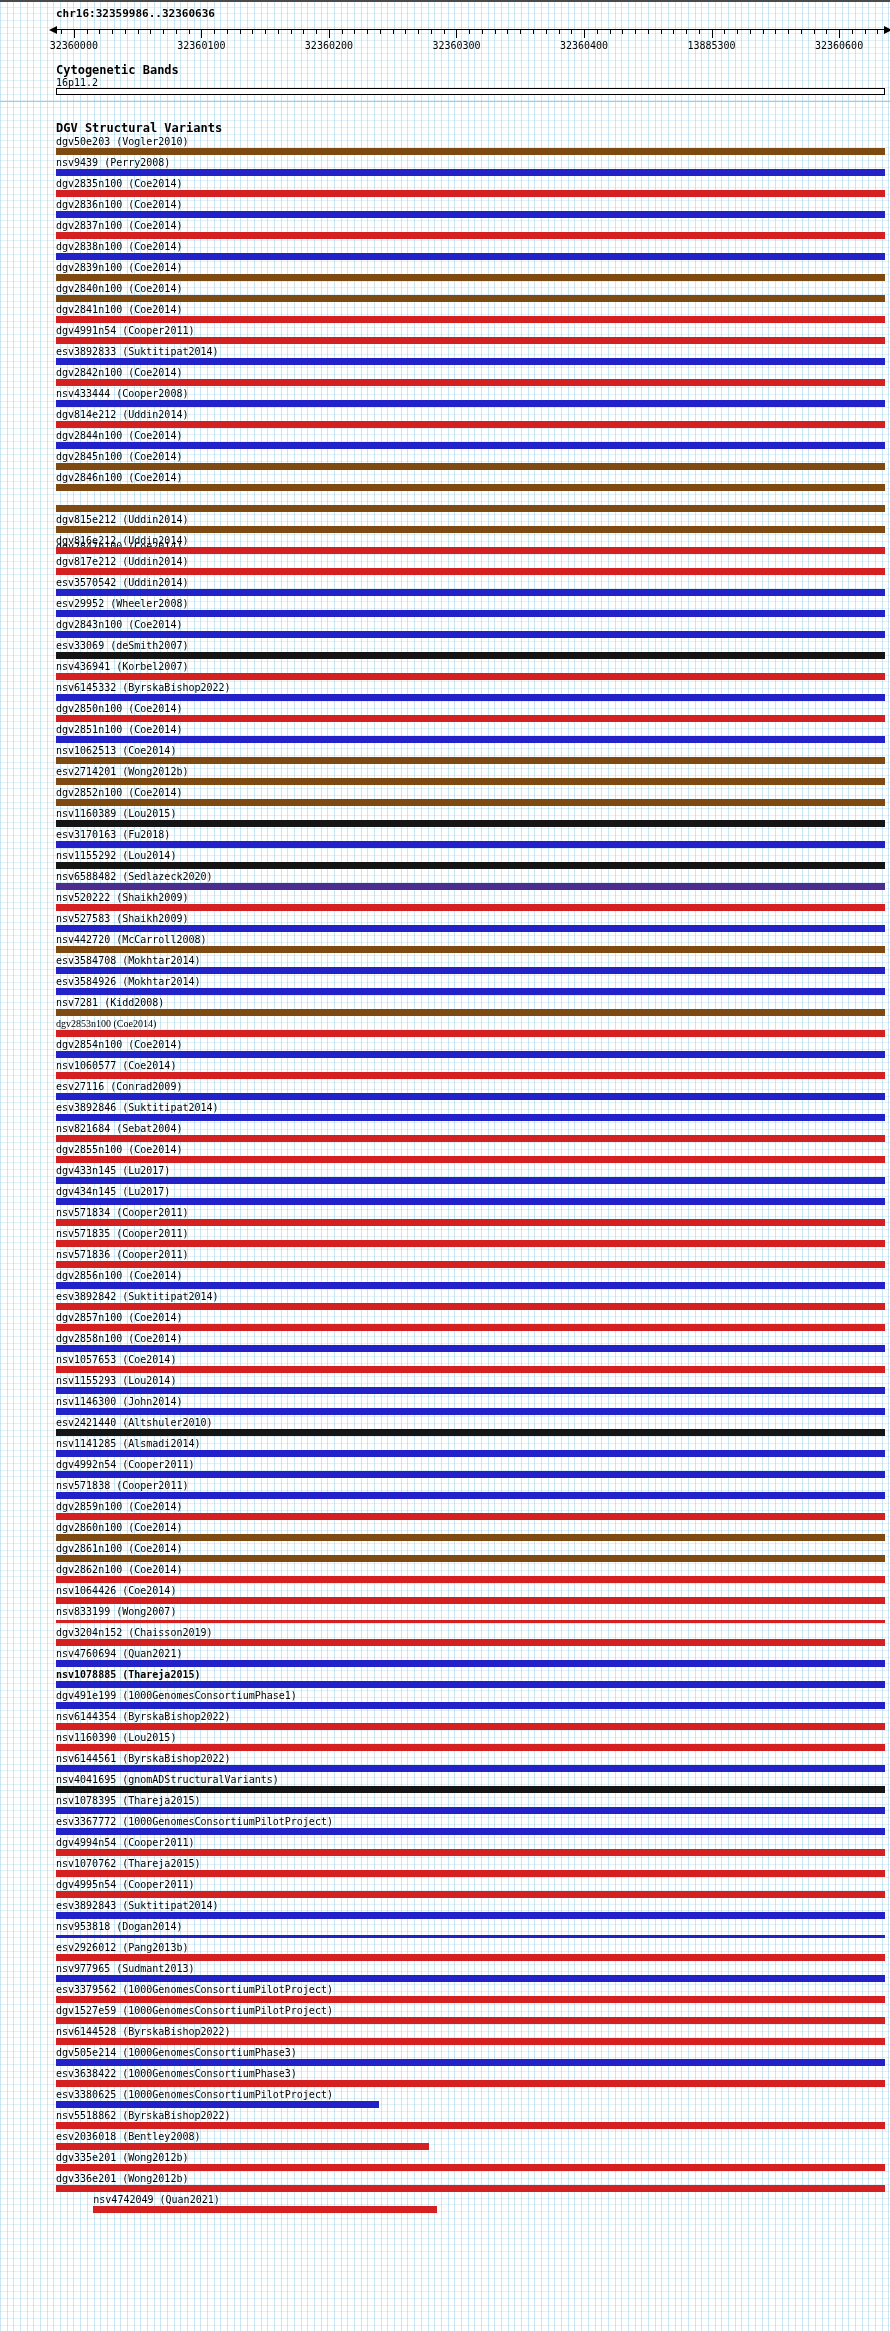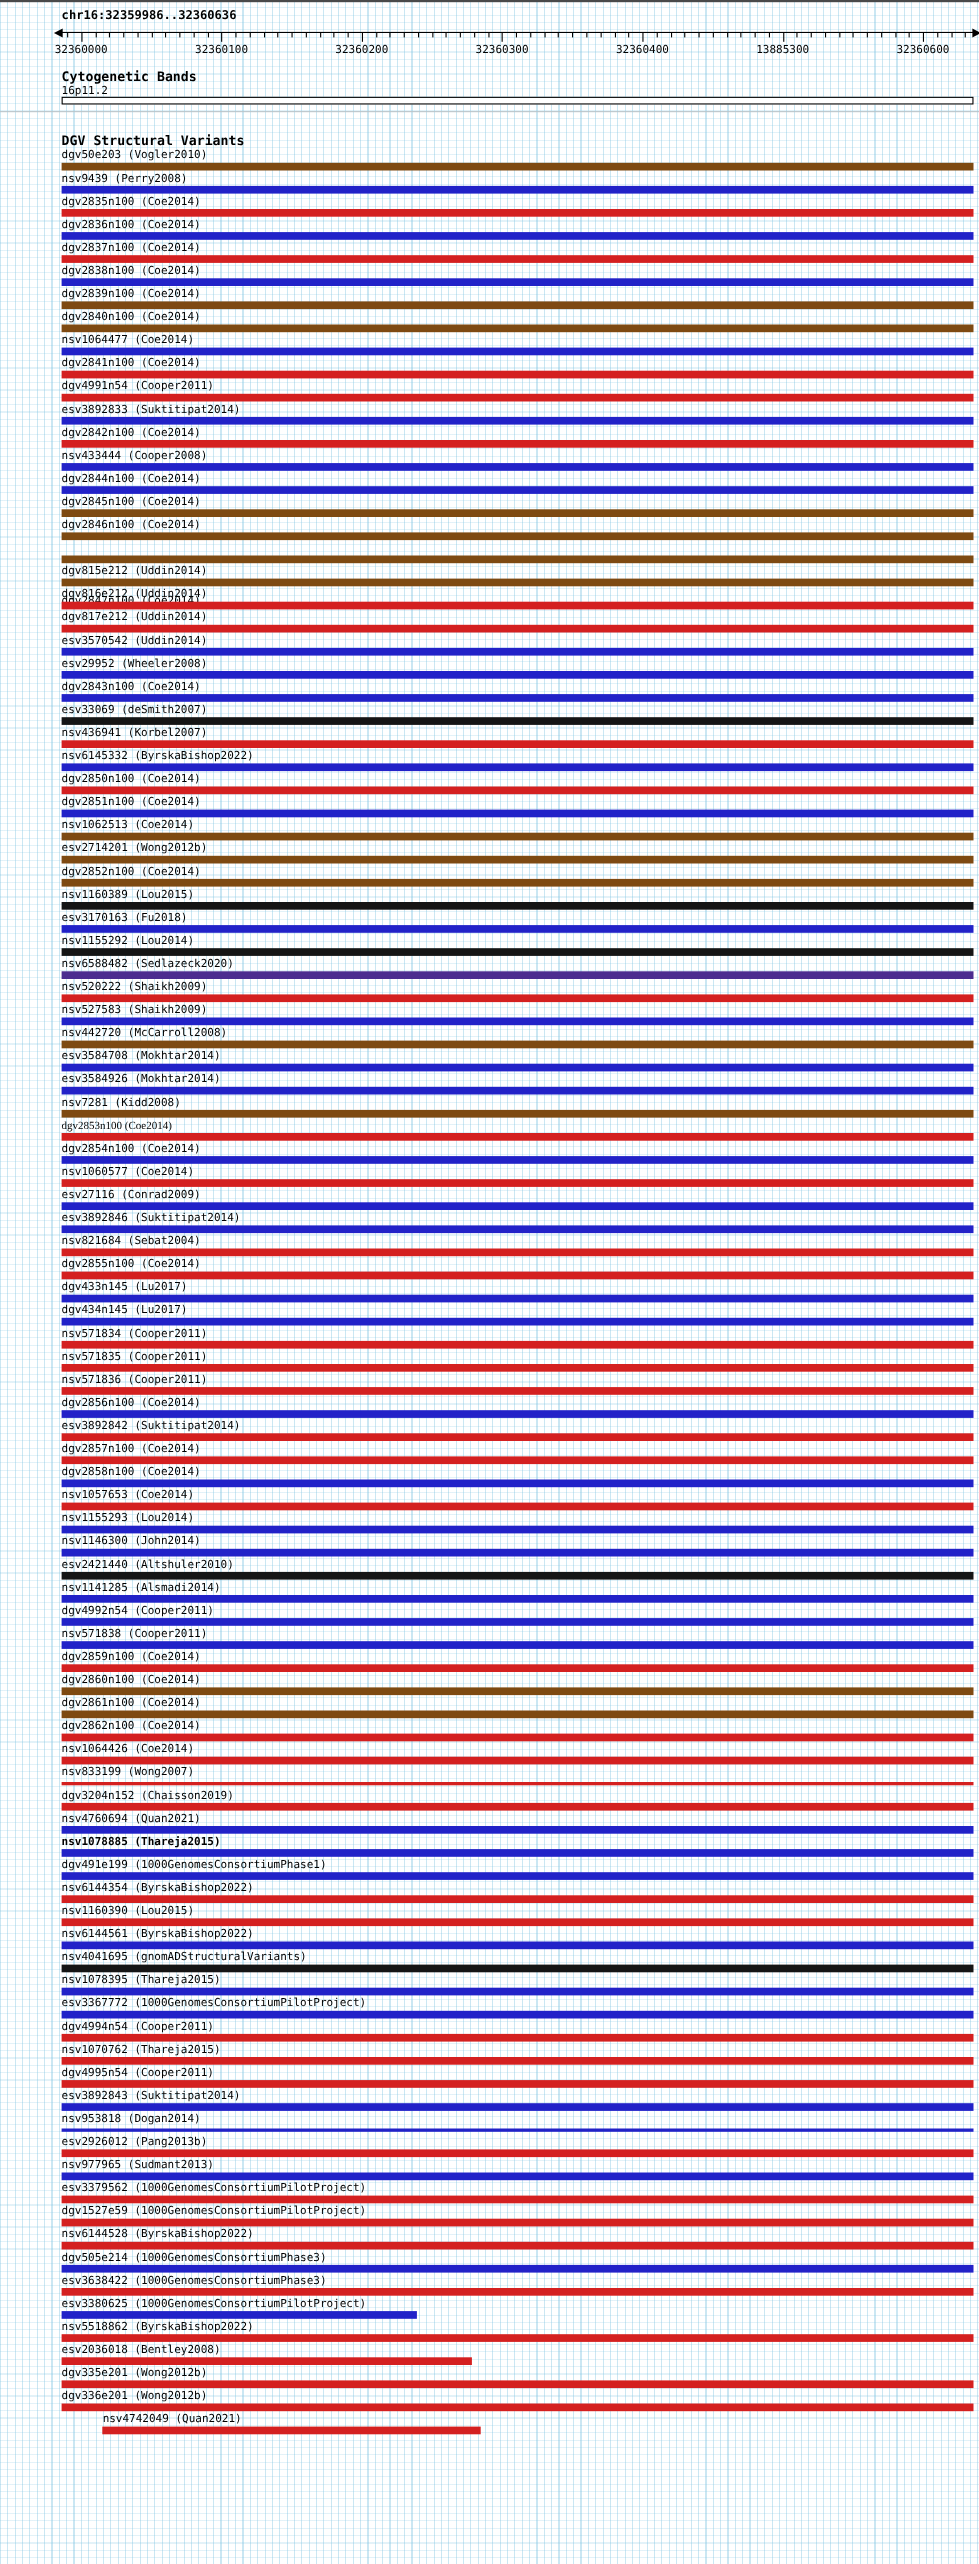--- a/index.html
+++ b/index.html
@@ -176,26 +176,20 @@
         </div>
       </div>
       <div class="vrow">
         <div class="vtrack">
           <span class="vlabel" style="left: 0%;">dgv2840n100 (Coe2014)</span>
           <div class="vbar" style="left: 0%; width: 100%; color: rgb(126, 74, 18);"></div>
         </div>
       </div>
       <div class="vrow">
         <div class="vtrack">
-          <span class="vlabel" style="left: 0%;">nsv1064477 (Coe2014)</span>
-          <div class="vbar" style="left: 0%; width: 100%; color: rgb(34, 34, 200);"></div>
-        </div>
-      </div>
-      <div class="vrow">
-        <div class="vtrack">
           <span class="vlabel" style="left: 0%;">dgv2841n100 (Coe2014)</span>
           <div class="vbar" style="left: 0%; width: 100%; color: rgb(212, 32, 32);"></div>
         </div>
       </div>
       <div class="vrow">
         <div class="vtrack">
           <span class="vlabel" style="left: 0%;">dgv4991n54 (Cooper2011)</span>
           <div class="vbar" style="left: 0%; width: 100%; color: rgb(212, 32, 32);"></div>
         </div>
       </div>
@@ -208,20 +202,26 @@
       <div class="vrow">
         <div class="vtrack">
           <span class="vlabel" style="left: 0%;">dgv2842n100 (Coe2014)</span>
           <div class="vbar" style="left: 0%; width: 100%; color: rgb(212, 32, 32);"></div>
         </div>
       </div>
       <div class="vrow">
         <div class="vtrack">
           <span class="vlabel" style="left: 0%;">nsv433444 (Cooper2008)</span>
           <div class="vbar" style="left: 0%; width: 100%; color: rgb(34, 34, 200);"></div>
+        </div>
+      </div>
+      <div class="vrow">
+        <div class="vtrack">
+          <span class="vlabel" style="left: 0%;">dgv814e212 (Uddin2014)</span>
+          <div class="vbar" style="left: 0%; width: 100%; color: rgb(212, 32, 32);"></div>
         </div>
       </div>
       <div class="vrow">
         <div class="vtrack">
           <span class="vlabel" style="left: 0%;">dgv2844n100 (Coe2014)</span>
           <div class="vbar" style="left: 0%; width: 100%; color: rgb(34, 34, 200);"></div>
         </div>
       </div>
       <div class="vrow">
         <div class="vtrack">

